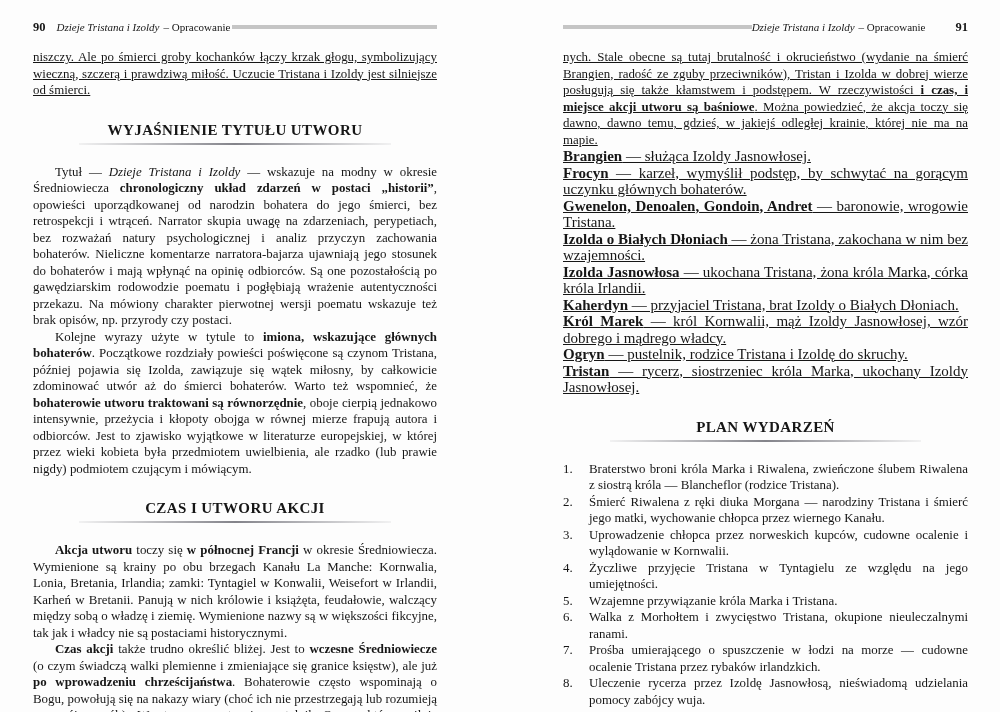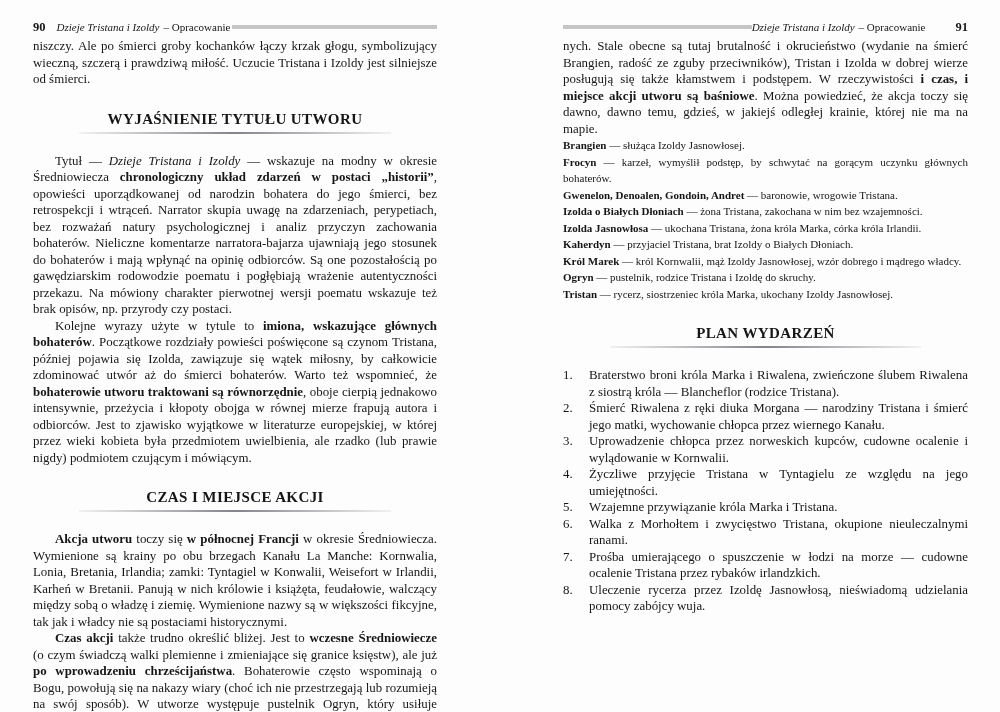--- a/index.html
+++ b/index.html
@@ -10,52 +10,52 @@
     font-family:"Liberation Serif", "DejaVu Serif", serif;
     overflow:hidden;
   }
   .spread { display:flex; width:1000px; height:712px; }
   .page { width:500px; height:712px; padding-top:20px; }
   .page-left  { padding-left:33px;  padding-right:63px; }
   .page-right { padding-left:63px;  padding-right:32px; }
 
   .running-head {
     display:flex; align-items:center; height:14px;
-    font-size:11px; white-space:nowrap; margin-bottom:4px;
+    font-size:11px; white-space:nowrap; margin-bottom:15px;
   }
   .pagenum { font-weight:bold; font-size:12.5px; }
   .page-left  .pagenum { margin-right:11px; }
   .page-right .pagenum { margin-left:9px;padding-left:21px; }
   .rh-title .i { font-style:italic; }
   .rh-suffix { margin-left:4px; }
   .rh-bar { height:4px; background:#c5c5c5; }
   .page-left  .rh-bar { width:205px; margin-left:auto; }
   .page-right .rh-bar { width:208px; margin-right:auto; }
 
   .para {
     font-size:12.9px; line-height:16.5px;
     text-align:justify; text-indent:22px;
   }
-  .para.noindent { text-indent:0; }
+  .para.noindent { text-indent:0;text-decoration:underline; }
   .b { font-weight:bold; }
   .i { font-style:italic; }
 
   .sec-heading { margin:22px 0 19px; text-align:center;font-family:Liberation Serif, serif; }
   .h-text {
     display:block; font-weight:bold; font-size:15px;
     line-height:18px; letter-spacing:0.4px;
   }
   .h-rule {
     display:block; height:2px; width:77%; margin:4px auto 0;
     background:linear-gradient(to right,
       rgba(140,140,145,0.10), rgba(110,110,118,0.85), rgba(140,140,145,0.10));
   }
 
   .char-list .char-entry {
-    font-size:11px; line-height:16.5px; text-align:justify;
+    font-size:15px; line-height:16.5px; text-align:justify;text-decoration:underline;
   }
 
   .plan-list .plan-item {
     display:flex; font-size:12.9px; line-height:16.5px;
   }
   .plan-item .num { width:26px; flex:none; }
   .plan-item .txt { flex:1; text-align:justify; }
 </style>
 </head>
 <body>
@@ -72,21 +72,21 @@
     <p class="para noindent"><span class="">niszczy. Ale po śmierci groby kochanków łączy krzak głogu, symbolizujący wieczną, szczerą i prawdziwą miłość. Uczucie Tristana i Izoldy jest silniejsze od śmierci.</span></p>
 
     <div class="sec-heading">
       <span class="h-text">WYJAŚNIENIE TYTUŁU UTWORU</span>
       <span class="h-rule"></span>
     </div>
     <p class="para"><span class="">Tytuł — </span><span class="i">Dzieje Tristana i Izoldy</span><span class=""> — wskazuje na modny w okresie Średniowiecza </span><span class="b ">chronologiczny układ zdarzeń w postaci „historii”</span><span class="">, opowieści uporządkowanej od narodzin bohatera do jego śmierci, bez retrospekcji i wtrąceń. Narrator skupia uwagę na zdarzeniach, perypetiach, bez rozważań natury psychologicznej i analiz przyczyn zachowania bohaterów. Nieliczne komentarze narratora-bajarza ujawniają jego stosunek do bohaterów i mają wpłynąć na opinię odbiorców. Są one pozostałością po gawędziarskim rodowodzie poematu i pogłębiają wrażenie autentyczności przekazu. Na mówiony charakter pierwotnej wersji poematu wskazuje też brak opisów, np. przyrody czy postaci.</span></p>
     <p class="para"><span class="">Kolejne wyrazy użyte w tytule to </span><span class="b ">imiona, wskazujące głównych bohaterów</span><span class="">. Początkowe rozdziały powieści poświęcone są czynom Tristana, później pojawia się Izolda, zawiązuje się wątek miłosny, by całkowicie zdominować utwór aż do śmierci bohaterów. Warto też wspomnieć, że </span><span class="b ">bohaterowie utworu traktowani są równorzędnie</span><span class="">, oboje cierpią jednakowo intensywnie, przeżycia i kłopoty obojga w równej mierze frapują autora i odbiorców. Jest to zjawisko wyjątkowe w literaturze europejskiej, w której przez wieki kobieta była przedmiotem uwielbienia, ale rzadko (lub prawie nigdy) podmiotem czującym i mówiącym.</span></p>
 
     <div class="sec-heading">
-      <span class="h-text">CZAS I MIEJSCE AKCJI</span>
+      <span class="h-text">CZAS I UTWORU AKCJI</span>
       <span class="h-rule"></span>
     </div>
     <p class="para"><span class="b ">Akcja utworu</span><span class=""> toczy się </span><span class="b ">w północnej Francji</span><span class=""> w okresie Średniowiecza. Wymienione są krainy po obu brzegach Kanału La Manche: Kornwalia, Lonia, Bretania, Irlandia; zamki: Tyntagiel w Konwalii, Weisefort w Irlandii, Karheń w Bretanii. Panują w nich królowie i książęta, feudałowie, walczący między sobą o władzę i ziemię. Wymienione nazwy są w większości fikcyjne, tak jak i władcy nie są postaciami historycznymi.</span></p>
     <p class="para"><span class="b ">Czas akcji</span><span class=""> także trudno określić bliżej. Jest to </span><span class="b ">wczesne Średniowiecze</span><span class=""> (o czym świadczą walki plemienne i zmieniające się granice księstw), ale już </span><span class="b ">po wprowadzeniu chrześcijaństwa</span><span class="">. Bohaterowie często wspominają o Bogu, powołują się na nakazy wiary (choć ich nie przestrzegają lub rozumieją na swój sposób). W utworze występuje pustelnik Ogryn, który usiłuje wzbudzić w Tristanie i Izoldzie poczucie winy i nawołuje ich do skruchy, a potem pośredniczy między nimi i królem Markiem. Religijność bohaterów jest bardzo powierzchowna, sprowadza się do naiwnej wiary w Bożą przychylność i do przekonania, że Bóg otacza szczególną łaską zakocha-</span></p>
   </div>
 
   <div class="page page-right">
     <div class="running-head">
       <span class="rh-bar"></span>
       <span class="rh-title"><span class="i">Dzieje Tristana i Izoldy</span><span class="rh-suffix">– Opracowanie</span></span>

